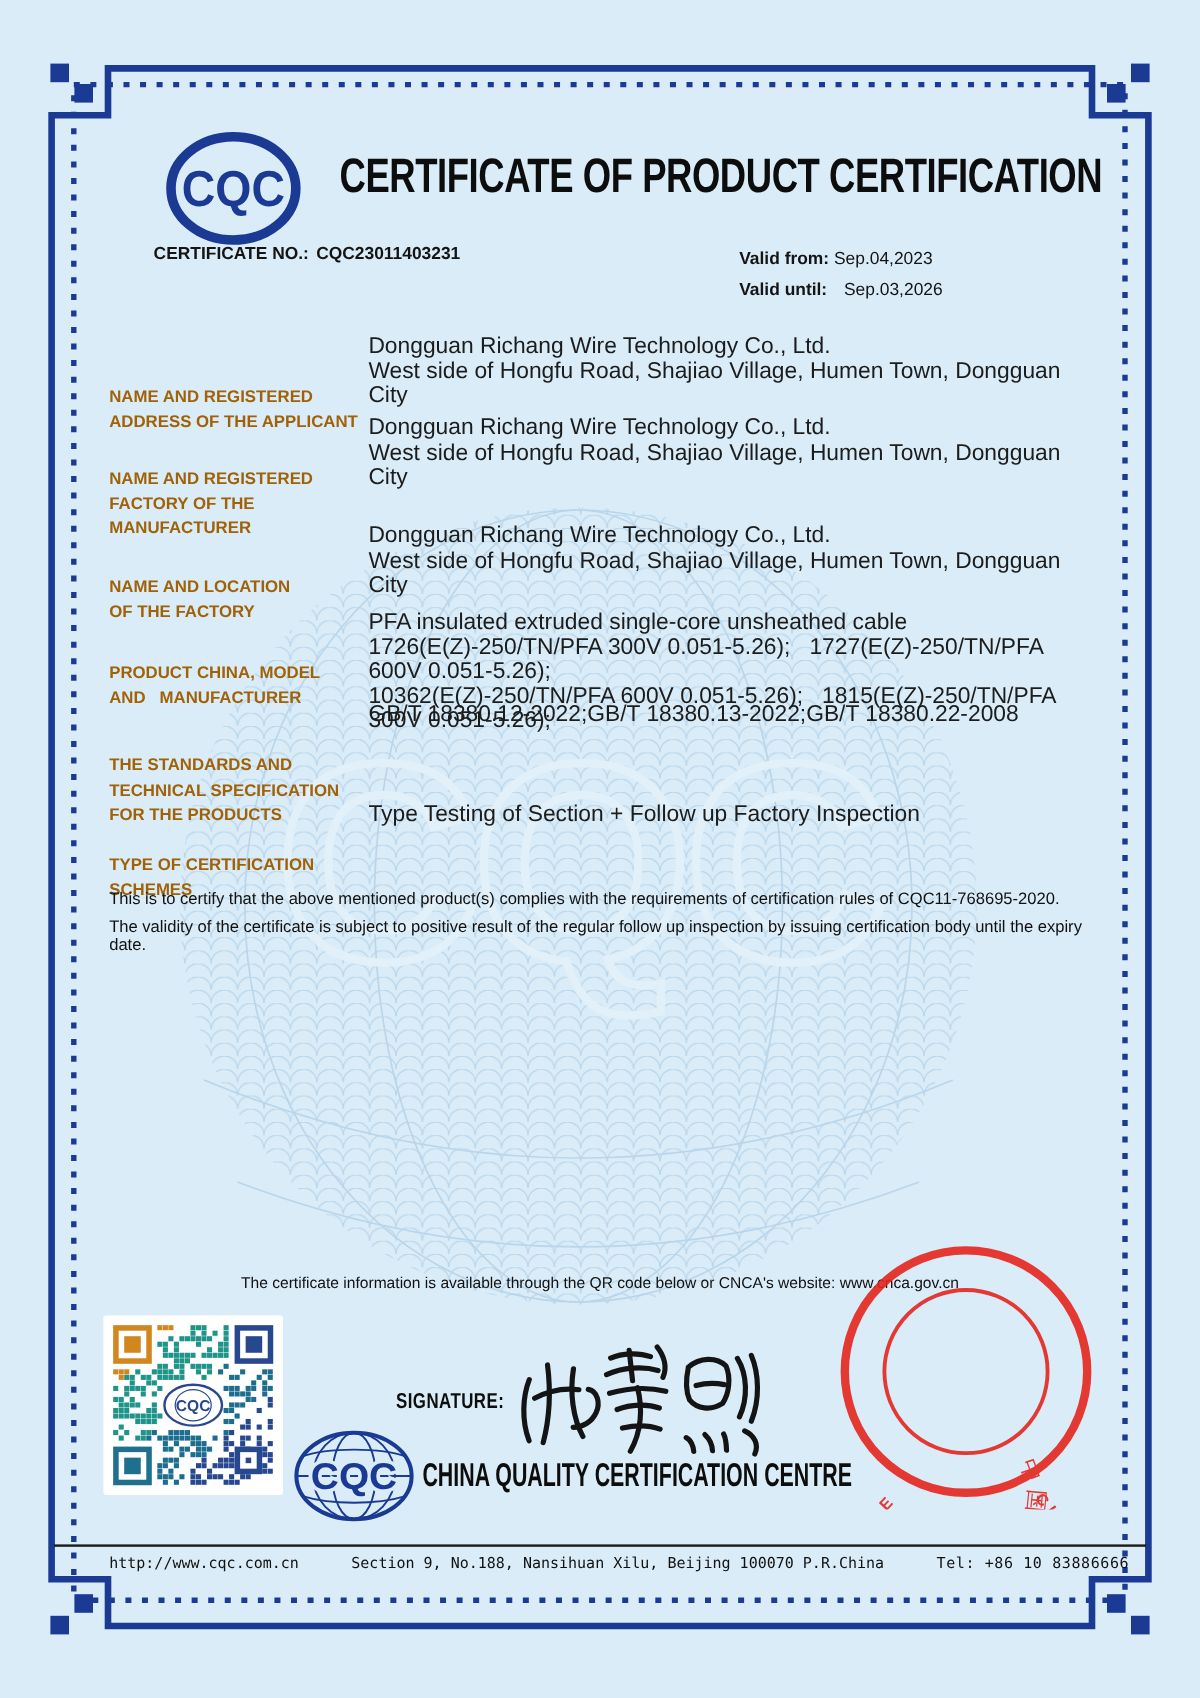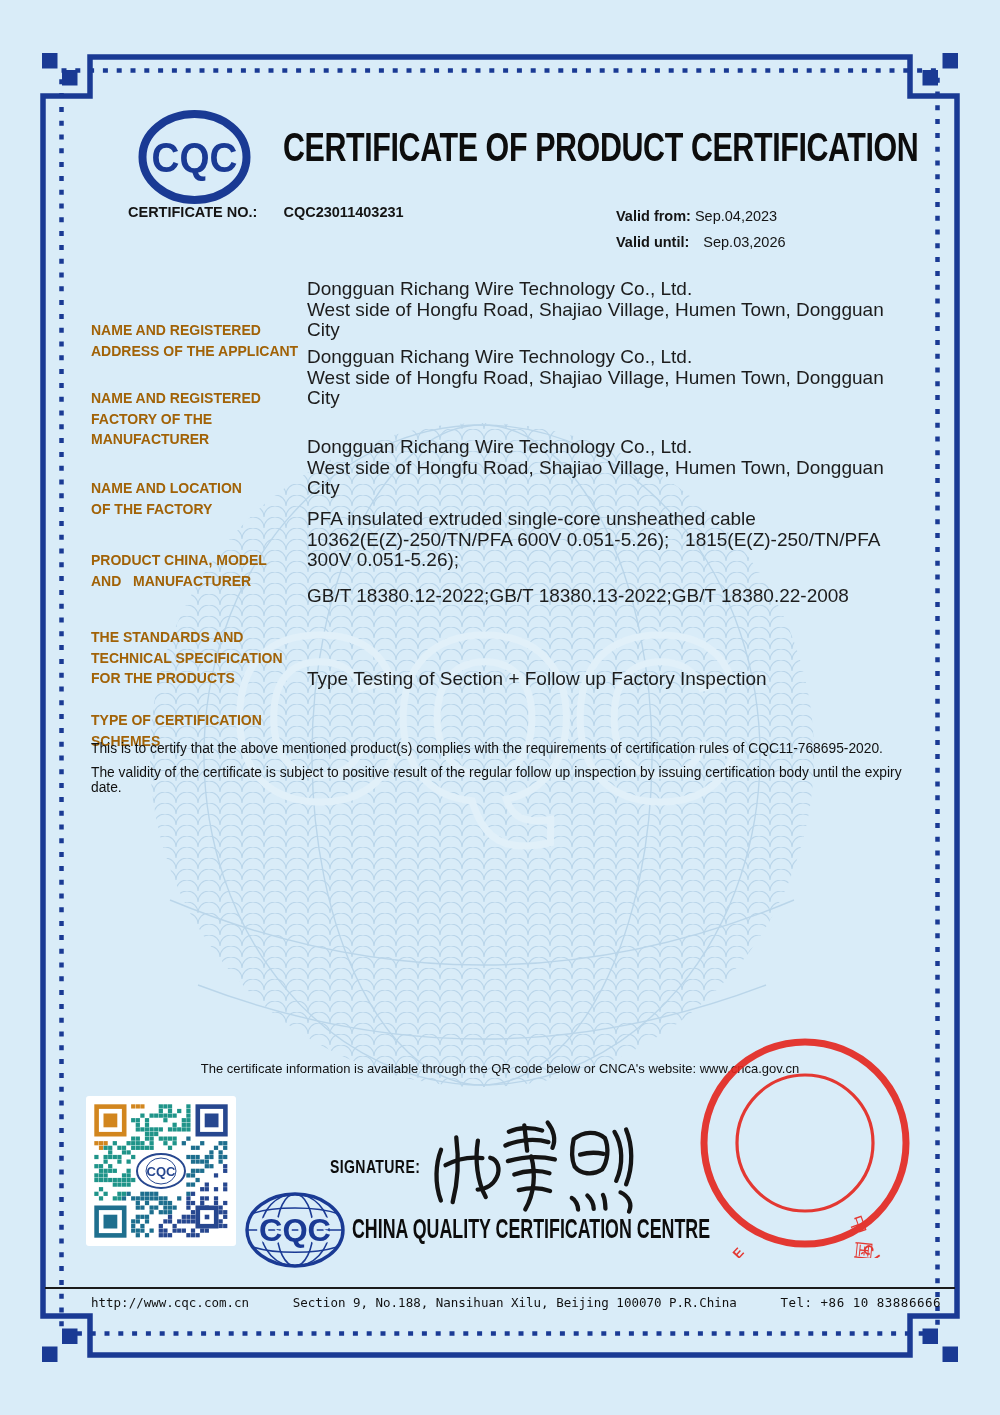--- a/index.html
+++ b/index.html
@@ -82,21 +82,21 @@
   </svg>
 
   <svg class="abs" style="left:137px;top:108px;" width="115" height="98" viewBox="0 0 115 98">
     <ellipse cx="57.5" cy="49" rx="52" ry="43" fill="none" stroke="#1a3a94" stroke-width="8"></ellipse>
     <text x="57.5" y="64" text-anchor="middle" font-size="42" font-weight="bold" fill="#1a3a94" textLength="86" lengthAdjust="spacingAndGlyphs">CQC</text>
   </svg>
   <div class="abs title condense">CERTIFICATE OF PRODUCT CERTIFICATION</div>
 
   <div class="abs certline">
     <span>CERTIFICATE NO.:</span>
-    <span style="margin-left:22px;">CQC23011403231</span>
+    <span style="margin-left:2px;">CQC23011403231</span>
   </div>
   <div class="abs validblock">
     <div>
       <b>Valid from:</b><span class="vv">Sep.04,2023</span>
     </div>
     <div>
       <b>Valid until:</b><span class="vv2">Sep.03,2026</span>
     </div>
   </div>
 
@@ -129,20 +129,21 @@
         <div>West side of Hongfu Road, Shajiao Village, Humen Town, Dongguan City</div>
     </div>
   </div>
 
   <div class="fieldrow">
     <div class="flabel" style="top:509px">
       <div>PRODUCT CHINA, MODEL</div><div>AND   MANUFACTURER</div>
     </div>
     <div class="fvalue" style="top:509px">
       <div>PFA insulated extruded single-core unsheathed cable</div>
+        <div>1726(E(Z)-250/TN/PFA 300V 0.051-5.26);   1727(E(Z)-250/TN/PFA 600V 0.051-5.26);</div>
         <div>10362(E(Z)-250/TN/PFA 600V 0.051-5.26);   1815(E(Z)-250/TN/PFA 300V 0.051-5.26);</div>
     </div>
   </div>
 
   <div class="fieldrow">
     <div class="flabel" style="top:586px">
       <div>THE STANDARDS AND</div><div>TECHNICAL SPECIFICATION</div><div>FOR THE PRODUCTS</div>
     </div>
     <div class="fvalue" style="top:586px">
       <div>GB/T 18380.12-2022;GB/T 18380.13-2022;GB/T 18380.22-2008</div>

